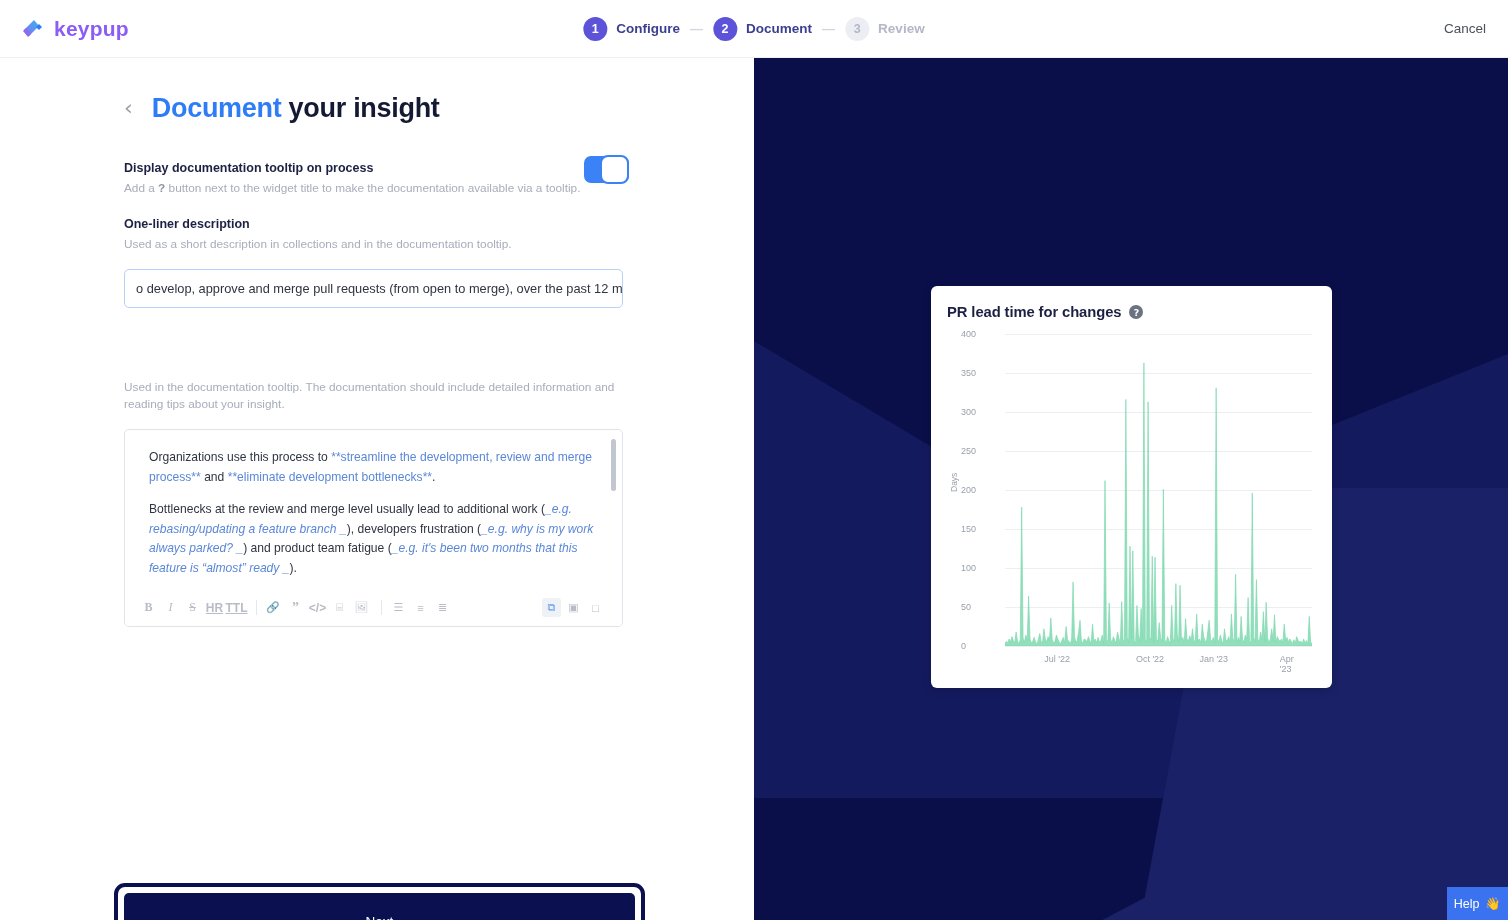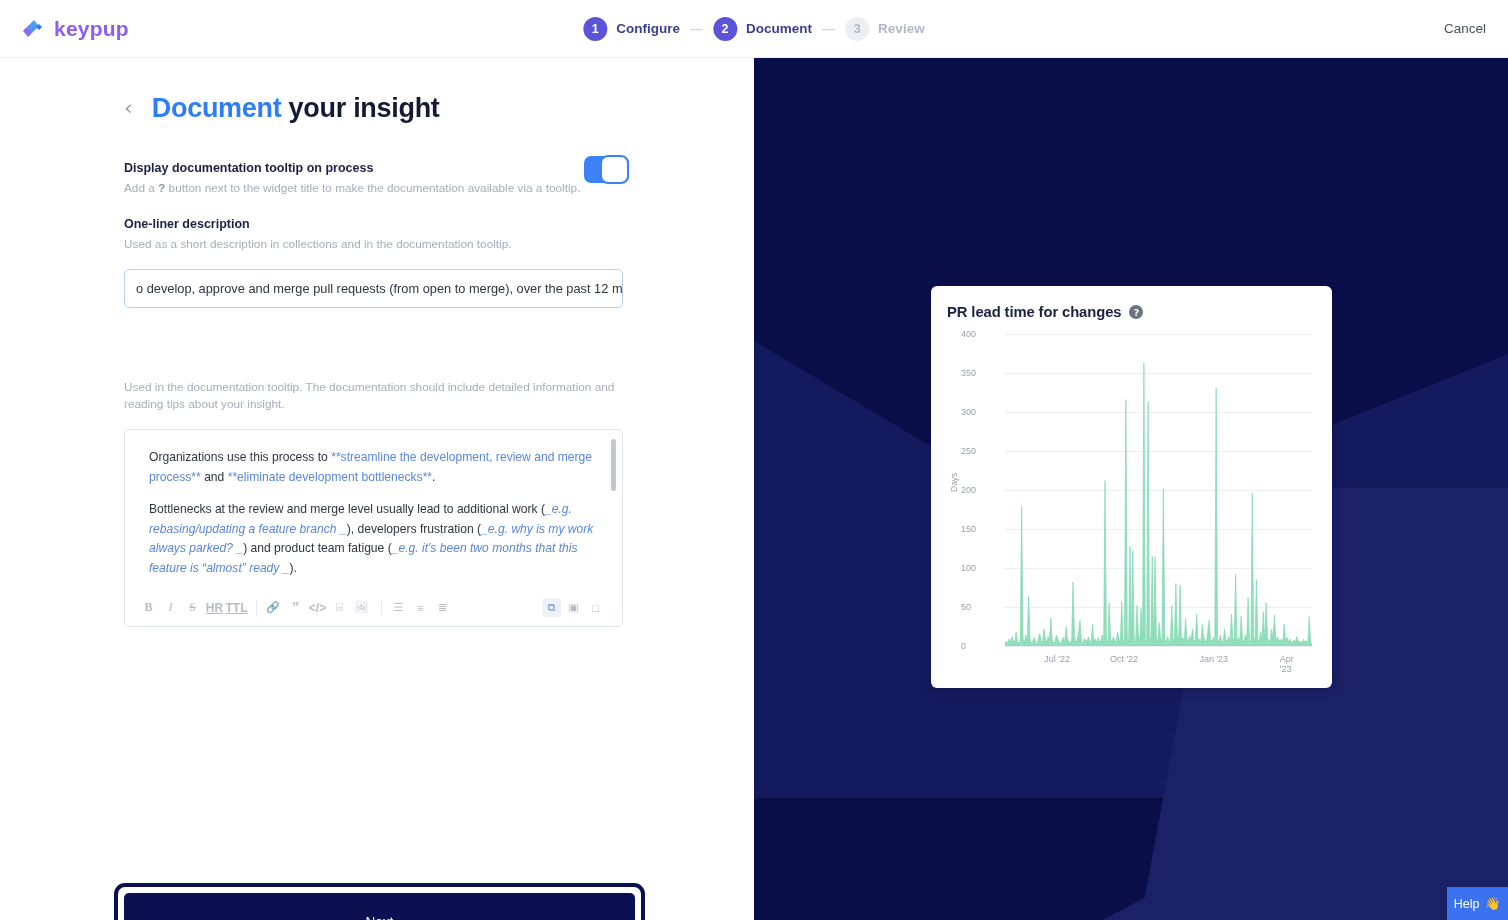--- a/index.html
+++ b/index.html
@@ -360,21 +360,21 @@
             <div class="ytick" style="top: 0px;">400</div>
             <div class="gridline" style="top: 0px;"></div>
           </div>
         <div class="plot">
           <svg id="plot-svg" viewBox="0 0 307 312" preserveAspectRatio="none">
               <path d="M 0 312 L 0.00 309.66 L 1.39 307.32 L 2.78 308.88 L 4.17 304.98 L 5.56 308.10 L 6.95 302.64 L 8.33 306.54 L 9.72 308.88 L 11.11 297.96 L 12.50 307.32 L 13.89 309.66 L 15.28 305.76 L 16.67 173.16 L 18.06 304.20 L 19.45 308.10 L 20.84 301.08 L 22.23 306.54 L 23.62 262.08 L 25.00 304.98 L 26.39 308.88 L 27.78 307.32 L 29.17 303.42 L 30.56 308.10 L 31.95 309.66 L 33.34 305.76 L 34.73 299.52 L 36.12 307.32 L 37.51 308.88 L 38.90 294.84 L 40.29 304.98 L 41.67 308.10 L 43.06 302.64 L 44.45 306.54 L 45.84 283.92 L 47.23 305.76 L 48.62 308.88 L 50.01 307.32 L 51.40 301.08 L 52.79 304.98 L 54.18 308.10 L 55.57 309.66 L 56.95 306.54 L 58.34 303.42 L 59.73 308.88 L 61.12 292.50 L 62.51 305.76 L 63.90 307.32 L 65.29 309.66 L 66.68 304.98 L 68.07 248.04 L 69.46 302.64 L 70.85 308.10 L 72.24 306.54 L 73.62 297.96 L 75.01 286.26 L 76.40 307.32 L 77.79 308.88 L 79.18 304.98 L 80.57 305.76 L 81.96 308.10 L 83.35 302.64 L 84.74 306.54 L 86.13 309.66 L 87.52 290.16 L 88.90 307.32 L 90.29 304.98 L 91.68 308.88 L 93.07 303.42 L 94.46 308.10 L 95.85 306.54 L 97.24 301.08 L 98.63 309.66 L 100.02 146.64 L 101.41 305.76 L 102.80 307.32 L 104.19 269.10 L 105.57 304.98 L 106.96 308.88 L 108.35 302.64 L 109.74 306.54 L 111.13 308.10 L 112.52 297.96 L 113.91 304.20 L 115.30 309.66 L 116.69 267.54 L 118.08 305.76 L 119.47 307.32 L 120.86 65.52 L 122.24 303.42 L 123.63 308.10 L 125.02 212.16 L 126.41 304.98 L 127.80 216.84 L 129.19 306.54 L 130.58 308.88 L 131.97 271.44 L 133.36 301.08 L 134.75 307.32 L 136.14 274.56 L 137.52 304.98 L 138.91 28.86 L 140.30 305.76 L 141.69 308.10 L 143.08 67.86 L 144.47 302.64 L 145.86 306.54 L 147.25 222.30 L 148.64 308.88 L 150.03 223.08 L 151.42 304.98 L 152.81 307.32 L 154.19 288.60 L 155.58 303.42 L 156.97 308.10 L 158.36 155.22 L 159.75 305.76 L 161.14 308.88 L 162.53 302.64 L 163.92 306.54 L 165.31 309.66 L 166.70 271.44 L 168.09 304.98 L 169.48 307.32 L 170.86 249.60 L 172.25 301.08 L 173.64 308.10 L 175.03 251.16 L 176.42 305.76 L 177.81 303.42 L 179.20 308.88 L 180.59 284.70 L 181.98 304.98 L 183.37 307.32 L 184.76 301.86 L 186.14 306.54 L 187.53 294.84 L 188.92 308.10 L 190.31 305.76 L 191.70 280.02 L 193.09 307.32 L 194.48 304.98 L 195.87 308.88 L 197.26 290.16 L 198.65 302.64 L 200.04 306.54 L 201.43 308.10 L 202.81 297.18 L 204.20 286.26 L 205.59 305.76 L 206.98 307.32 L 208.37 303.42 L 209.76 308.88 L 211.15 53.82 L 212.54 304.98 L 213.93 308.10 L 215.32 301.08 L 216.71 306.54 L 218.10 309.66 L 219.48 294.84 L 220.87 305.76 L 222.26 307.32 L 223.65 302.64 L 225.04 308.10 L 226.43 280.02 L 227.82 304.98 L 229.21 306.54 L 230.60 240.24 L 231.99 308.88 L 233.38 303.42 L 234.76 307.32 L 236.15 282.36 L 237.54 305.76 L 238.93 308.10 L 240.32 301.08 L 241.71 304.98 L 243.10 263.64 L 244.49 306.54 L 245.88 308.88 L 247.27 159.12 L 248.66 303.42 L 250.05 307.32 L 251.43 245.70 L 252.82 304.98 L 254.21 308.10 L 255.60 297.96 L 256.99 305.76 L 258.38 277.68 L 259.77 307.32 L 261.16 268.32 L 262.55 303.42 L 263.94 308.88 L 265.33 304.98 L 266.71 294.84 L 268.10 306.54 L 269.49 280.80 L 270.88 308.10 L 272.27 302.64 L 273.66 305.76 L 275.05 307.32 L 276.44 304.98 L 277.83 308.88 L 279.22 290.16 L 280.61 306.54 L 282.00 303.42 L 283.38 308.10 L 284.77 304.98 L 286.16 307.32 L 287.55 309.66 L 288.94 305.76 L 290.33 308.88 L 291.72 302.64 L 293.11 306.54 L 294.50 308.10 L 295.89 307.32 L 297.28 309.66 L 298.67 304.98 L 300.05 308.88 L 301.44 306.54 L 302.83 310.44 L 304.22 282.36 L 305.61 308.10 L 307.00 309.66 L 307 312 Z" fill="#7fd9b0" fill-opacity="0.85" stroke="#7fd9b0" stroke-width="0.7" vector-effect="non-scaling-stroke"></path>
             </svg>
         </div>
         <div id="x-axis">
             <div class="xtick" style="left: 110.19px;">Jul '22</div>
-            <div class="xtick" style="left: 177px;">Oct '22</div>
+            <div class="xtick" style="left: 203px;">Oct '22</div>
             <div class="xtick" style="left: 266.76px;">Jan '23</div>
             <div class="xtick" style="left: 343.51px;">Apr '23</div>
           </div>
       </div>
     </div>
 
     <div class="help-btn">
       <span>Help</span>
       <span>👋</span>
     </div>

